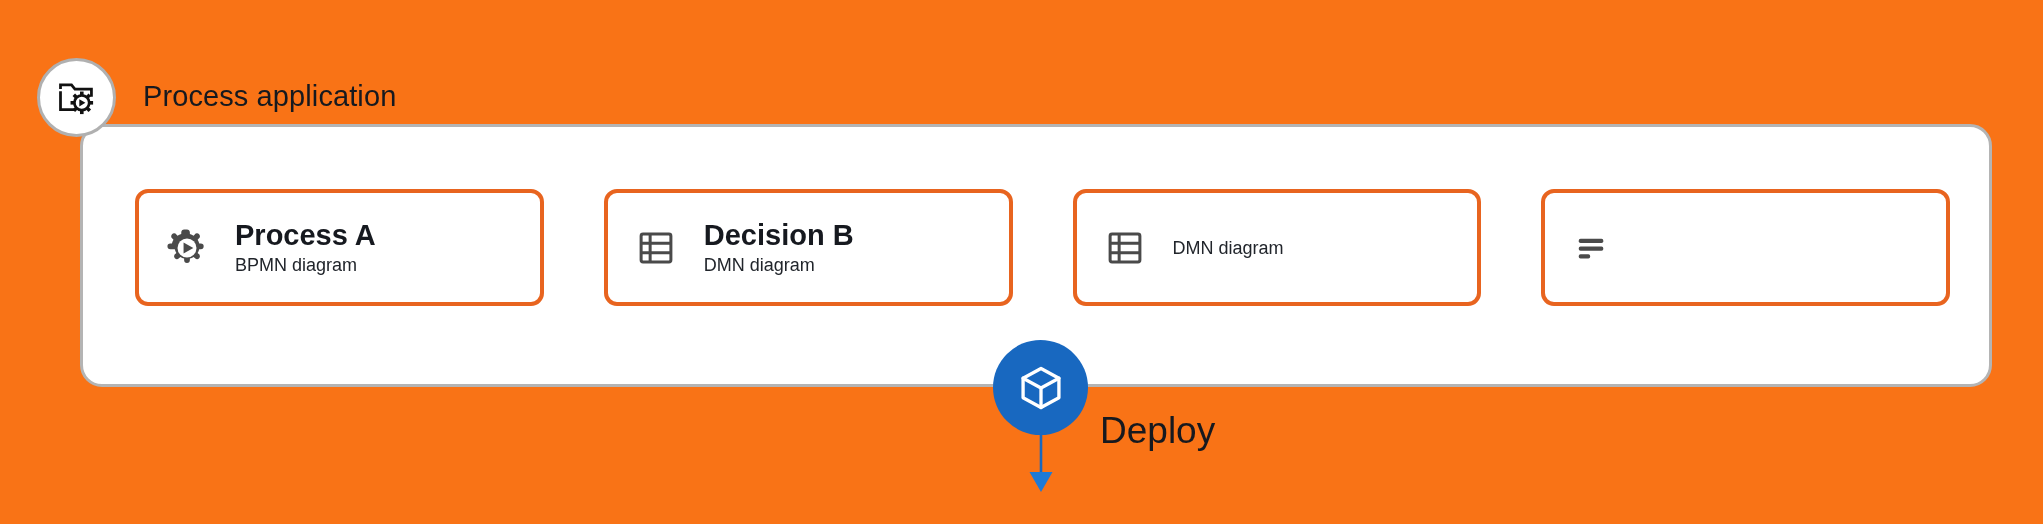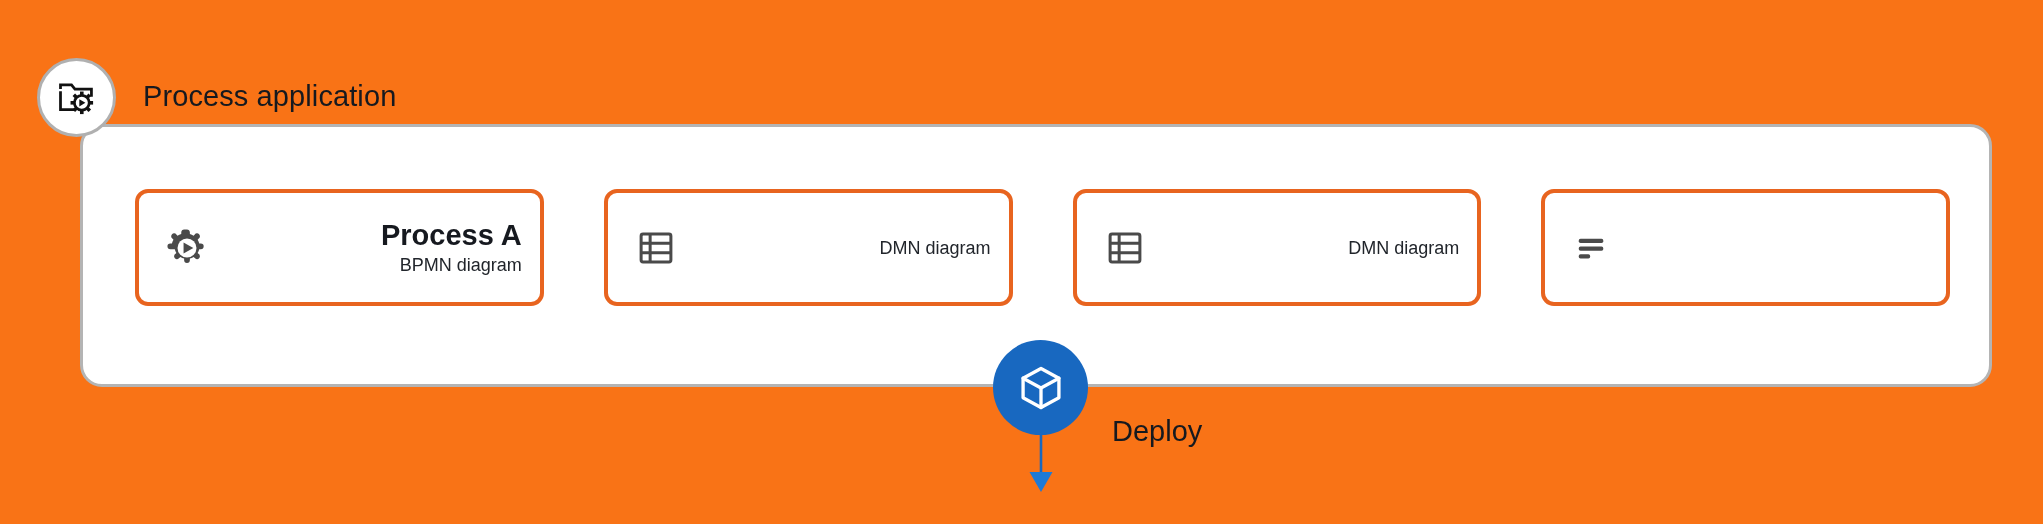--- a/index.html
+++ b/index.html
@@ -93,21 +93,21 @@
     align-items: center;
     justify-content: center;
     color: #4a4a4a;
   }
   .card-icon svg { display: block; }
 
   .card-text {
     flex: 1 1 auto;
     display: flex;
     flex-direction: column;
-    align-items: flex-end;
+    align-items: flex-start;
     justify-content: center;
     padding-right: 18px;
   }
   .card-title {
     font-size: 29px;
     line-height: 33px;
     font-weight: bold;
     color: #16191f;
     white-space: nowrap;
   }
@@ -142,25 +142,24 @@
     width: 32px;
     height: 62px;
     z-index: 4;
   }
   .deploy-arrow svg { display: block; }
 
   .deploy-label {
     position: absolute;
     left: 1100px;
     top: 414px;
-    font-size: 29px;
+    font-size: 37px;
     line-height: 34px;
     color: #16191f;
     white-space: nowrap;
-    margin-left: 12px;
   }
 </style>
 </head>
 <body>
 
 <div id="stage">
 
   <div class="app-container"></div>
 
   <div class="app-badge">
@@ -211,20 +210,21 @@
     <div class="card">
       <div class="card-icon">
         <svg width="38" height="38" viewBox="0 0 24 24" fill="none" stroke="#4a4a4a" stroke-width="1.9">
           <rect x="2.6" y="3.2" width="18.8" height="17.6" rx="1.2"></rect>
           <line x1="8.3" y1="3.2" x2="8.3" y2="20.8"></line>
           <line x1="2.6" y1="9" x2="21.4" y2="9"></line>
           <line x1="2.6" y1="15" x2="21.4" y2="15"></line>
         </svg>
       </div>
       <div class="card-text">
+        <div class="card-title">Decision B</div>
         <div class="card-sub">DMN diagram</div>
       </div>
     </div>
 
     <div class="card">
       <div class="card-icon">
         <svg width="38" height="38" viewBox="0 0 24 24" fill="none" stroke="#4a4a4a" stroke-width="1.9">
           <rect x="2.6" y="3.2" width="18.8" height="17.6" rx="1.2"></rect>
           <line x1="8.3" y1="3.2" x2="8.3" y2="20.8"></line>
           <line x1="2.6" y1="9" x2="21.4" y2="9"></line>

